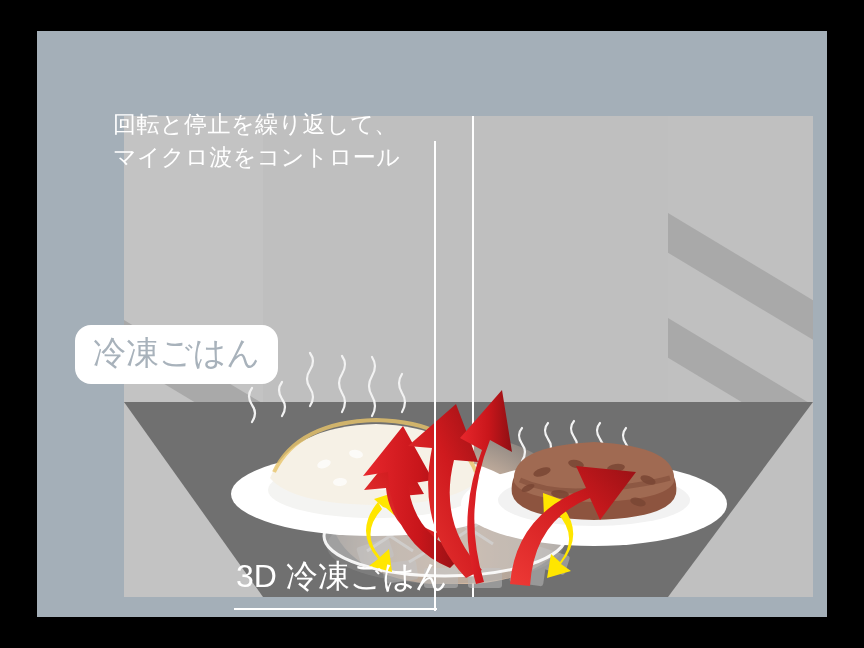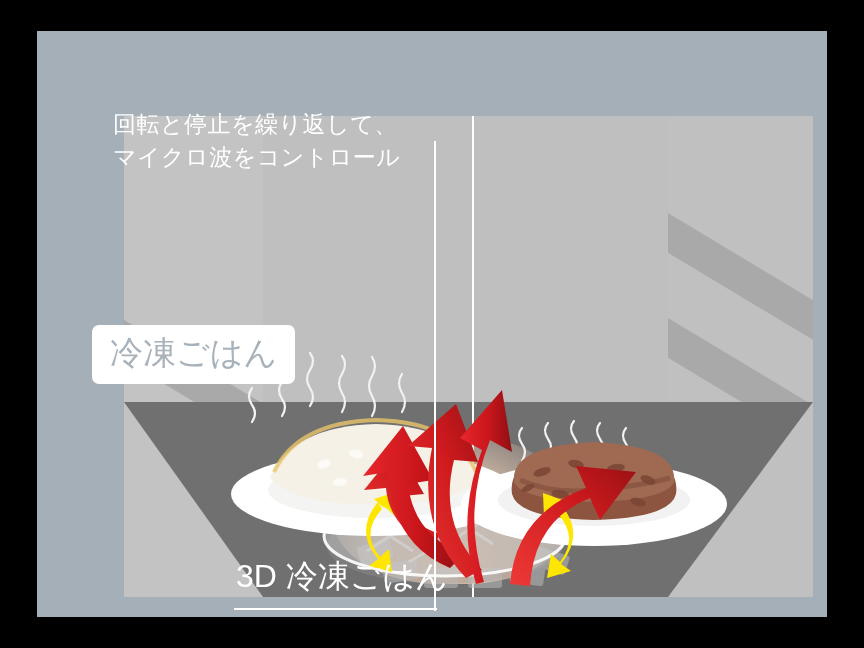--- a/index.html
+++ b/index.html
@@ -52,21 +52,21 @@
   .caption-top{position:absolute;left:113px;top:108px;color:#ffffff;
                font-size:23px;line-height:33px;letter-spacing:.5px;
                white-space:pre-line;}
   .caption-leader{position:absolute;left:434px;top:141px;width:2px;height:470px;
                   background:#ffffff;}
 
   
   .pill{position:absolute;background:#ffffff;border-radius:16px;
         color:#a8b2bb;font-size:33px;line-height:1;padding:11px 18px 15px;
         white-space:nowrap;}
-  .pill.left{left:92px;top:325px;border-radius:7px;}
+  .pill.left{left:75px;top:325px;}
   .pill.right{left:588px;top:350px;}
 
   
   .antenna-cap{position:absolute;left:236px;top:560px;color:#ffffff;
                font-size:32px;line-height:1;white-space:nowrap;}
   .antenna-underline{position:absolute;left:234px;top:608px;width:203px;
                      height:2px;background:#ffffff;}
 
   
   .halo{position:absolute;left:208px;top:318px;width:242px;height:150px;

